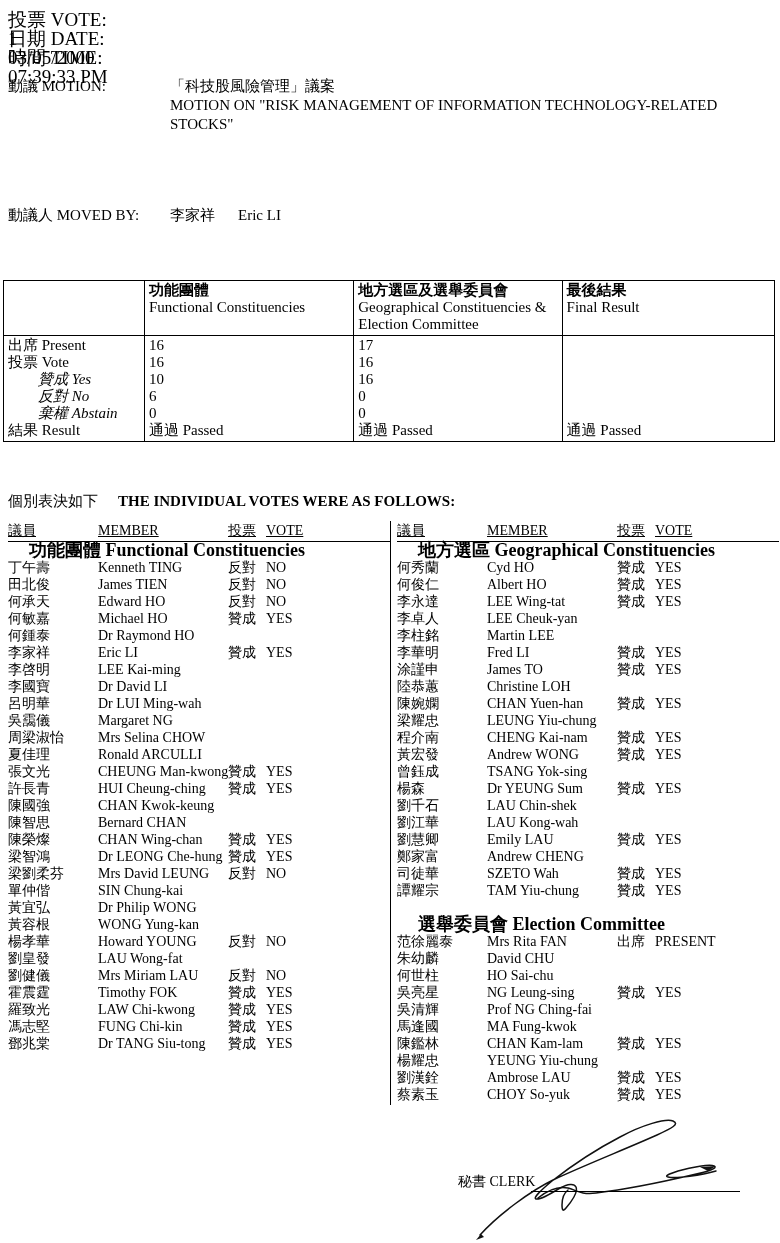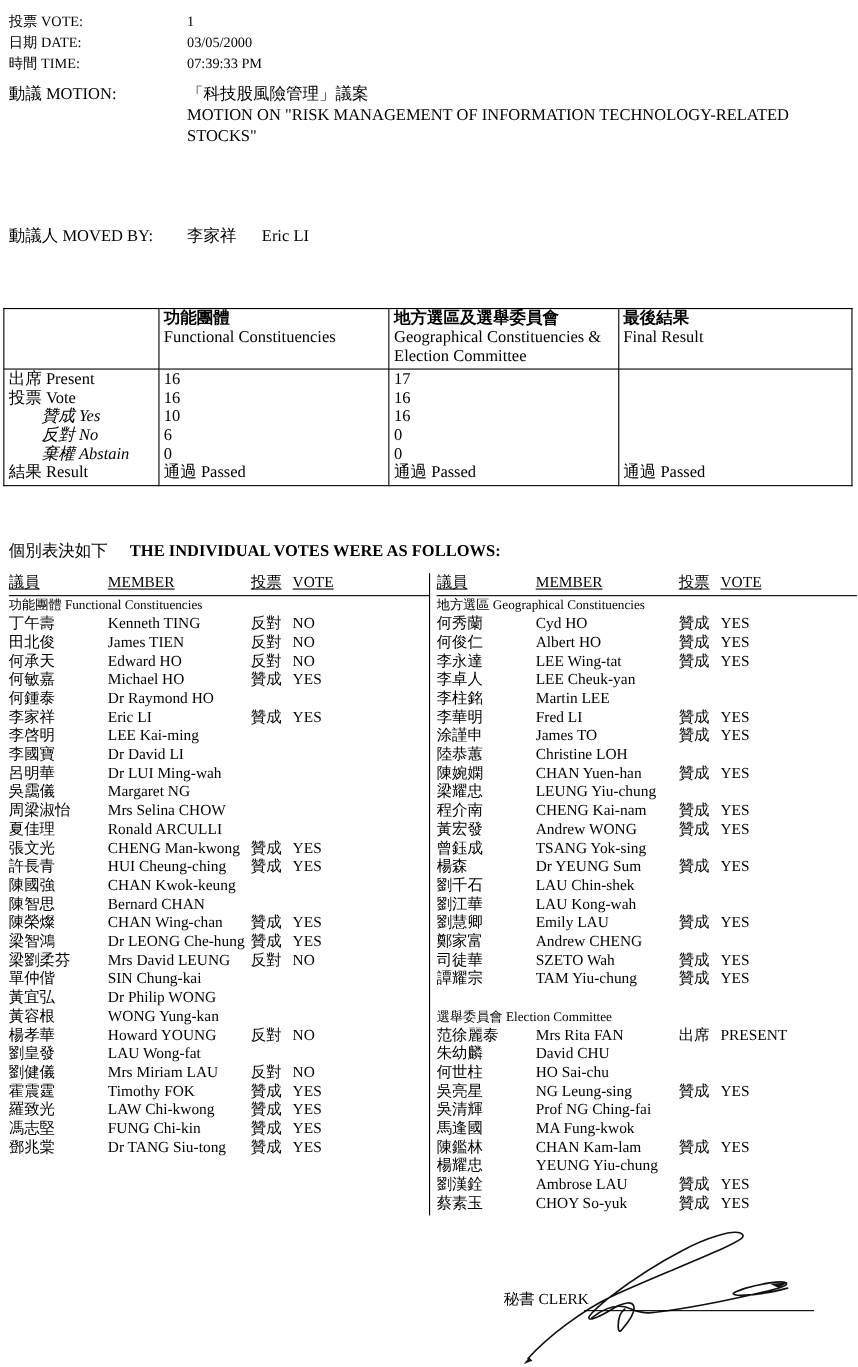--- a/index.html
+++ b/index.html
@@ -25,21 +25,22 @@
   .meta {
     position: absolute;
     left: 8px;
     top: 10px;
     width: 600px;
   }
   .meta-row {
     display: flex;
     height: 19px;
     line-height: 19px;
-    font-size: 13px;
+    font-size: 19px;
+    flex-direction: column;
   }
   .meta-label { width: 162px; white-space: nowrap; }
   .meta-value { white-space: nowrap; }
 
   .motion {
     position: absolute;
     left: 8px;
     top: 77px;
     width: 760px;
     display: flex;
@@ -124,25 +125,26 @@
     font-size: 14px;
     text-decoration: underline;
   }
   .rule {
     border-bottom: 1.6px solid #000;
     width: 100%;
     height: 0;
     margin-top: 1px;
   }
   .section-title {
-    font-weight: normal;
-    font-size: 12px;
+    font-weight: bold;
+    font-size: 18px;
     line-height: 17px;
     height: 17px;
     white-space: nowrap;
+    margin-left: 21px;
   }
   .vrow {
     display: flex;
     height: 17px;
     line-height: 17px;
   }
   .c-zh   { width: 90px;  white-space: nowrap; }
   .c-en   { width: 130px; white-space: nowrap; }
   .c-vzh  { width: 38px;  white-space: nowrap; }
   .c-ven  { width: 80px;  white-space: nowrap; }
@@ -366,21 +368,21 @@
             <span class="c-ven"></span>
           </div>
           <div class="vrow">
             <span class="c-zh">夏佳理</span>
             <span class="c-en">Ronald ARCULLI</span>
             <span class="c-vzh"></span>
             <span class="c-ven"></span>
           </div>
           <div class="vrow">
             <span class="c-zh">張文光</span>
-            <span class="c-en">CHENG Man-kwong</span>
+            <span class="c-en">CHEUNG Man-kwong</span>
             <span class="c-vzh">贊成</span>
             <span class="c-ven">YES</span>
           </div>
           <div class="vrow">
             <span class="c-zh">許長青</span>
             <span class="c-en">HUI Cheung-ching</span>
             <span class="c-vzh">贊成</span>
             <span class="c-ven">YES</span>
           </div>
           <div class="vrow">

